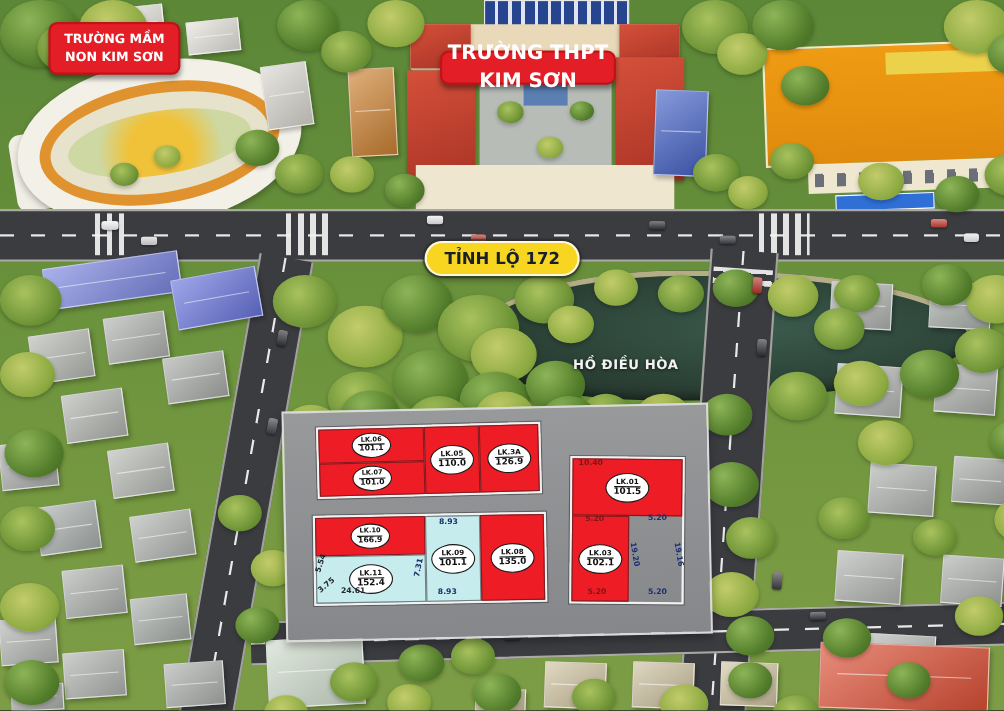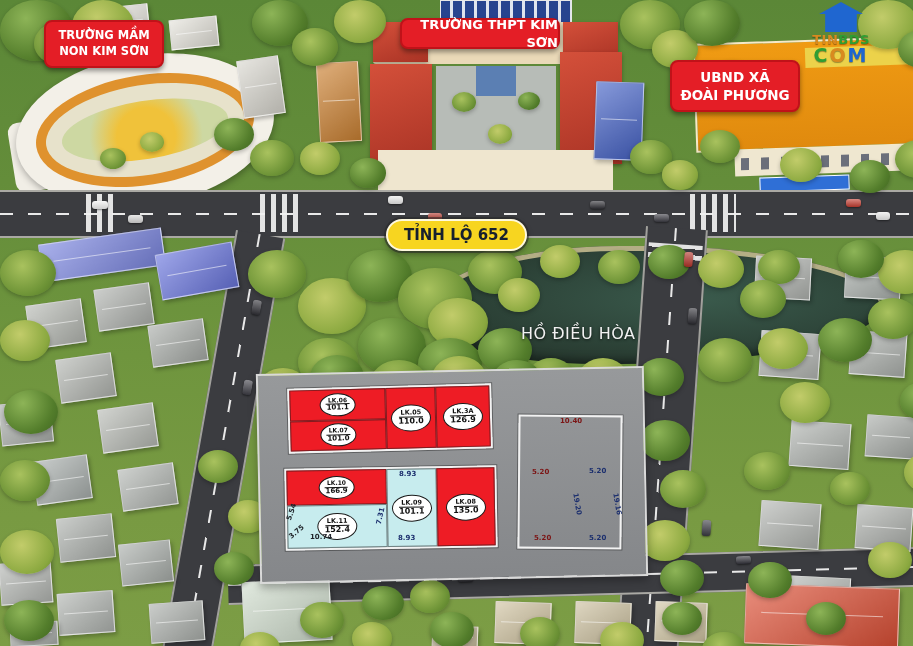--- a/index.html
+++ b/index.html
@@ -67,21 +67,21 @@
   .dim-navy{color:#1c2f6e;}
   .dim-maroon{color:#7c1616;}
   .dim-dark{color:#20242a;}
   
   .sign{position:absolute;z-index:7;background:#e41e26;border:2px solid #c01219;border-radius:8px;
     color:#fff;font-weight:700;text-align:center;box-shadow:0 3px 5px rgba(0,0,0,.4);
     display:flex;flex-direction:column;align-items:center;justify-content:center;line-height:1.35;}
   .pill{position:absolute;z-index:7;background:#f7d520;color:#17202e;font-weight:700;font-size:15px;
     border-radius:16px;padding:5px 16px;border:2px solid rgba(255,255,255,.85);
     box-shadow:0 0 0 2px rgba(40,40,40,.55),0 3px 6px rgba(0,0,0,.4);white-space:nowrap;}
-  .lake-label{position:absolute;z-index:7;color:#f2f2f2;font-weight:400;font-size:16px;letter-spacing:.5px;
+  .lake-label{position:absolute;z-index:7;color:#f2f2f2;font-weight:700;font-size:12px;letter-spacing:.5px;
     text-shadow:0 1px 3px rgba(0,0,0,.7);white-space:nowrap;}
   
   .wm{position:absolute;left:806px;top:2px;width:70px;z-index:7;text-align:center;line-height:1;}
   .wm-house{width:44px;height:30px;margin:0 auto;
     clip-path:polygon(50% 0,100% 40%,86% 40%,86% 100%,14% 100%,14% 40%,0 40%);}
   .wm-l1{font-size:13px;font-weight:800;letter-spacing:.5px;margin-top:1px;text-shadow:0 1px 1px rgba(0,0,0,.35);}
   .wm-l2{font-size:19px;font-weight:800;letter-spacing:2px;text-shadow:0 1px 1px rgba(0,0,0,.35);}
 </style>
 </head>
 <body>
@@ -189,61 +189,60 @@
     </div>
     <div class="plot" style="left: 72%; top: 0px; width: 28%; height: 100%; background: rgb(238, 28, 37);">
       <div class="badge">
         <span class="pid">LK.08</span>
           <span class="parea">135.0</span>
       </div>
     </div>
   </div>
 
   <div class="block" style="left:518px;top:415px;width:100px;height:130px;transform:rotate(.5deg);">
+    <div class="plot" style="left: 0px; top: 0px; width: 100%; height: 40%; background: rgb(238, 28, 37);">
+      <div class="badge">
+        <span class="pid">LK.01</span>
+          <span class="parea">101.5</span>
+      </div>
+    </div>
+    <div class="plot" style="left: 0px; top: 40%; width: 52%; height: 60%; background: rgb(238, 28, 37);">
+      <div class="badge">
+        <span class="pid">LK.03</span>
+          <span class="parea">102.1</span>
+      </div>
+    </div>
   </div>
 
   <div class="dim dim-navy" style="left:399px;top:470px;">8.93</div>
   <div class="dim dim-navy" style="left:398px;top:534px;">8.93</div>
-  <div class="dim dim-dark" style="left:310px;top:533px;">10.74</div>
+  <div class="dim dim-dark" style="left:310px;top:533px;">24.61</div>
   <div class="dim dim-dark" style="left:283px;top:508px;transform:rotate(-72deg);">5.54</div>
   <div class="dim dim-dark" style="left:288px;top:528px;transform:rotate(-40deg);">3.75</div>
   <div class="dim dim-navy" style="left:372px;top:512px;transform:rotate(-78deg);">7.31</div>
-  <div class="dim dim-maroon" style="left:560px;top:417px;">10.40</div>
+  <div class="dim dim-maroon" style="left:526px;top:417px;">10.40</div>
   <div class="dim dim-maroon" style="left:532px;top:468px;">5.20</div>
   <div class="dim dim-navy" style="left:589px;top:467px;">5.20</div>
   <div class="dim dim-navy" style="left:566px;top:500px;transform:rotate(80deg);">19.20</div>
   <div class="dim dim-navy" style="left:606px;top:500px;transform:rotate(80deg);">19.16</div>
   <div class="dim dim-maroon" style="left:534px;top:534px;">5.20</div>
   <div class="dim dim-navy" style="left:589px;top:534px;">5.20</div>
 
   <div class="sign" style="left:44px;top:20px;width:116px;height:44px;font-size:11.5px;">
     <span>TRƯỜNG MẦM</span>
     <span>NON KIM SƠN</span>
   </div>
-  <div class="sign" style="left:400px;top:18px;width:156px;height:27px;font-size:13px;text-align:right;">
+  <div class="sign" style="left:400px;top:46px;width:156px;height:27px;font-size:18px;">
     <span>TRƯỜNG THPT KIM SƠN</span>
   </div>
-  <div class="sign" style="left:670px;top:60px;width:126px;height:48px;font-size:13.5px;">
-    <span>UBND XÃ</span>
-    <span>ĐOÀI PHƯƠNG</span>
-  </div>
   <div class="pill" style="left:386px;top:219px;">
-    <span>TỈNH LỘ 652</span>
+    <span>TỈNH LỘ 172</span>
   </div>
   <div class="lake-label" style="left:521px;top:324px;">HỒ ĐIỀU HÒA</div>
 
-  <div class="wm">
-    <div class="wm-house" style="background: rgb(31, 102, 208);"></div>
-    <div class="wm-l1">
-      <span style="color: rgb(217, 138, 31);">TIN</span><span style="color: rgb(47, 158, 51);">BDS</span>
-    </div>
-    <div class="wm-l2">
-      <span style="color: rgb(47, 158, 51);">C</span><span style="color: rgb(217, 138, 31);">O</span><span style="color: rgb(31, 102, 208);">M</span>
-    </div>
-  </div>
 
 <div class="tree t0" style="left: 0px; top: 0px; width: 74px; height: 60.68px;"></div>
     <div class="tree t1" style="left: 34px; top: 22px; width: 52px; height: 42.64px;"></div>
     <div class="tree t2" style="left: 72px; top: 0px; width: 62px; height: 50.84px;"></div>
     <div class="tree t0" style="left: 252px; top: 0px; width: 56px; height: 45.92px;"></div>
     <div class="tree t1" style="left: 292px; top: 28px; width: 46px; height: 37.72px;"></div>
     <div class="tree t2" style="left: 334px; top: 0px; width: 52px; height: 42.64px;"></div>
     <div class="tree t0" style="left: 214px; top: 118px; width: 40px; height: 32.8px;"></div>
     <div class="tree t1" style="left: 250px; top: 140px; width: 44px; height: 36.08px;"></div>
     <div class="tree t2" style="left: 300px; top: 142px; width: 40px; height: 32.8px;"></div>

